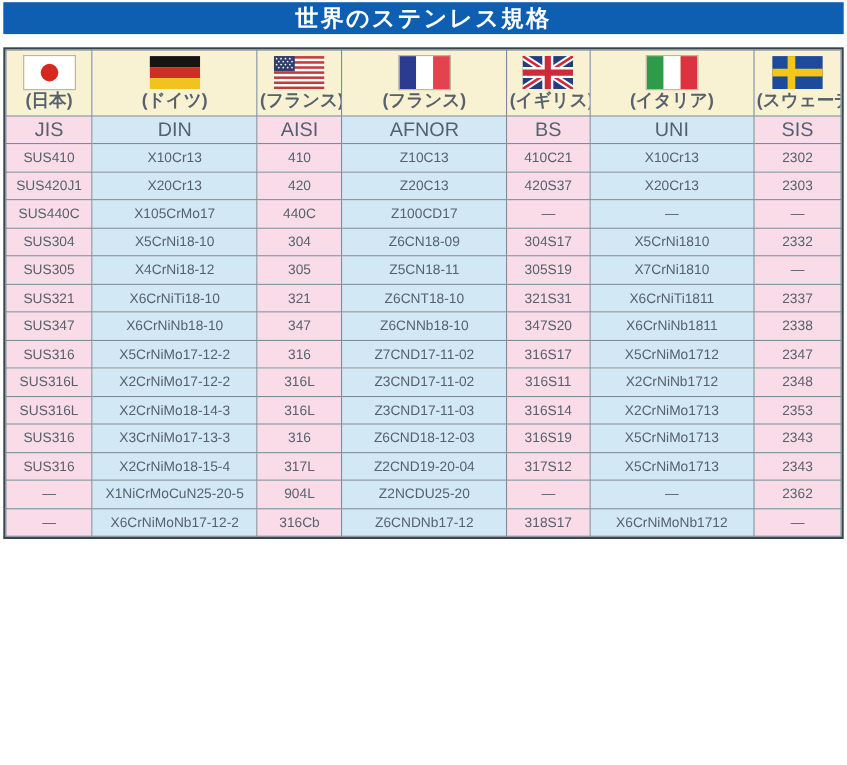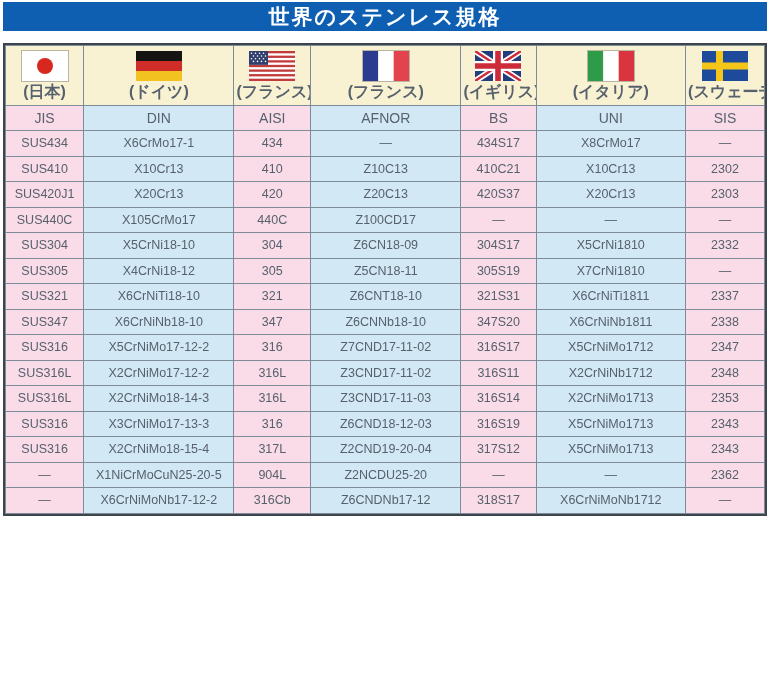--- a/index.html
+++ b/index.html
@@ -66,21 +66,21 @@
   .flag.bordered svg { outline: 1px solid #b9b4a2; }
   .flag-label {
     font-size: 16px;
     color: var(--text);
     margin-top: 3px;
     line-height: 1;
     font-weight: bold;
   }
   tr.code-row td {
     height: 25px;
-    font-size: 14px;
+    font-size: 18px;
   }
   tr.data-row td {
     height: 25.5px;
     font-size: 12.5px;
   }
   td.col-pink { background: var(--pink-col); }
   td.col-blue { background: var(--blue-col); }
 </style>
 </head>
 <body>
@@ -168,29 +168,20 @@
             <td class="col-blue">DIN</td>
             <td class="col-pink">AISI</td>
             <td class="col-blue">AFNOR</td>
             <td class="col-pink">BS</td>
             <td class="col-blue">UNI</td>
             <td class="col-pink">SIS</td>
           </tr>
       </thead>
       <tbody id="table-body">
           <tr class="data-row">
-            <td class="col-pink">SUS434</td>
-            <td class="col-blue">X6CrMo17-1</td>
-            <td class="col-pink">434</td>
-            <td class="col-blue">—</td>
-            <td class="col-pink">434S17</td>
-            <td class="col-blue">X8CrMo17</td>
-            <td class="col-pink">—</td>
-          </tr>
-          <tr class="data-row">
             <td class="col-pink">SUS410</td>
             <td class="col-blue">X10Cr13</td>
             <td class="col-pink">410</td>
             <td class="col-blue">Z10C13</td>
             <td class="col-pink">410C21</td>
             <td class="col-blue">X10Cr13</td>
             <td class="col-pink">2302</td>
           </tr>
           <tr class="data-row">
             <td class="col-pink">SUS420J1</td>

